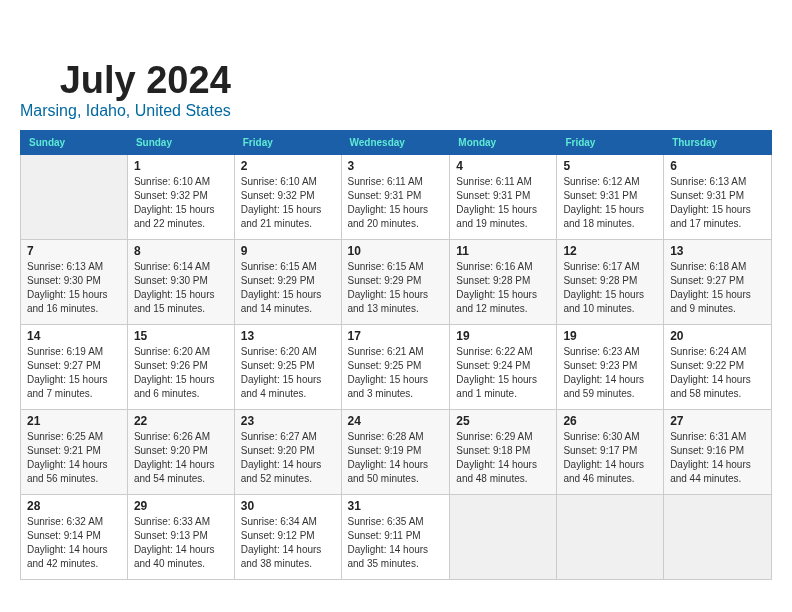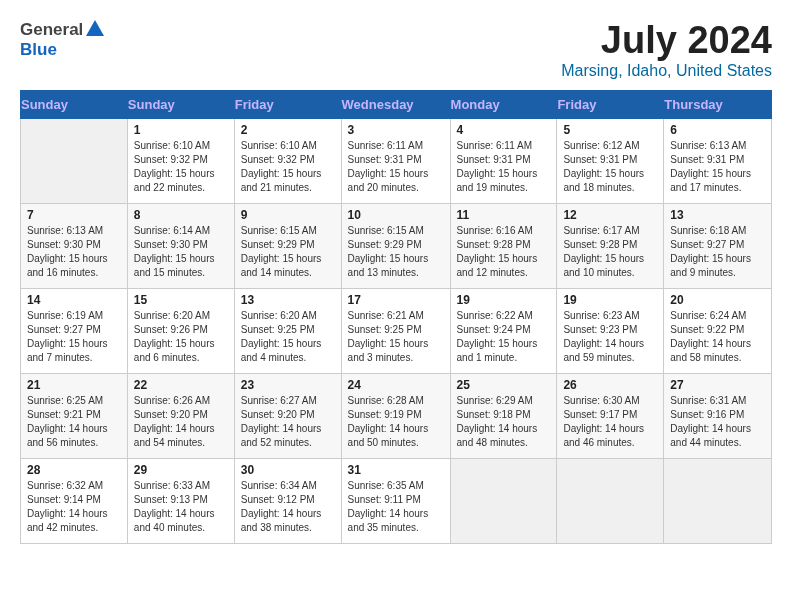--- a/index.html
+++ b/index.html
@@ -16,43 +16,44 @@
       justify-content: space-between;
       margin-bottom: 10px;
     }
     .logo {
       display: flex;
       flex-direction: column;
       align-items: flex-start;
     }
     .title-area {
       text-align: right;
+      margin-top: 40px;
     }
     .month-title {
       font-size: 38px;
       font-weight: bold;
       color: #222;
       line-height: 1.1;
     }
     .location-title {
       font-size: 16px;
       color: #0369a1;
       font-weight: normal;
     }
     .calendar-table {
       width: 100%;
       border-collapse: collapse;
       font-size: 11px;
     }
     .calendar-table th {
       background: #1a5fa8;
-      color: #c4b5fd;
+      color: #5eead4;
       text-align: left;
-      padding: 6px 0;
-      font-size: 13px;
+      padding: 6px 8px;
+      font-size: 10px;
       font-weight: bold;
       border: 1px solid #1a5fa8;
     }
     .calendar-table td {
       vertical-align: top;
       padding: 4px 6px;
       border: 1px solid #ccc;
       background: #fff;
       width: 113px;
       min-height: 80px;
@@ -100,29 +101,20 @@
       margin-left: 3px;
       vertical-align: middle;
       position: relative;
       top: -2px;
     }
   </style>
 </head>
 <body>
 
 <div class="header-area">
-  <div class="logo">
-    <div class="logo-wrapper">
-      <span class="logo-text-general">General</span>
-      <span class="logo-triangle"></span>
-    </div>
-    <div>
-      <span class="logo-text-blue">Blue</span>
-    </div>
-  </div>
   <div class="title-area">
     <div class="month-title">July 2024</div>
     <div class="location-title">Marsing, Idaho, United States</div>
   </div>
 </div>
 
 <table class="calendar-table">
   <thead>
     <tr>
       <th>Sunday</th>

